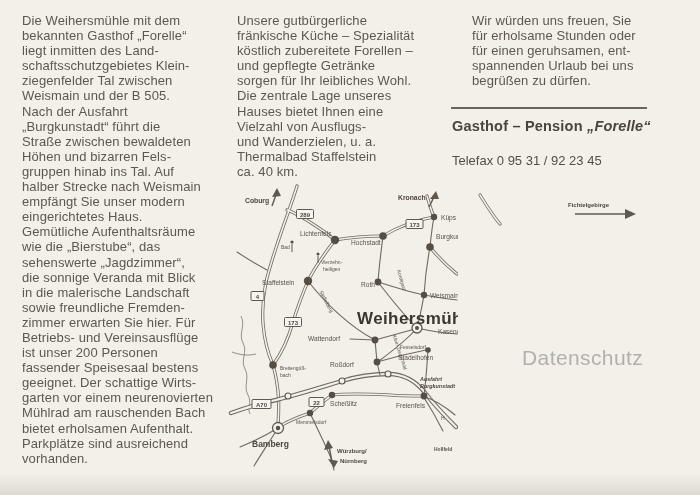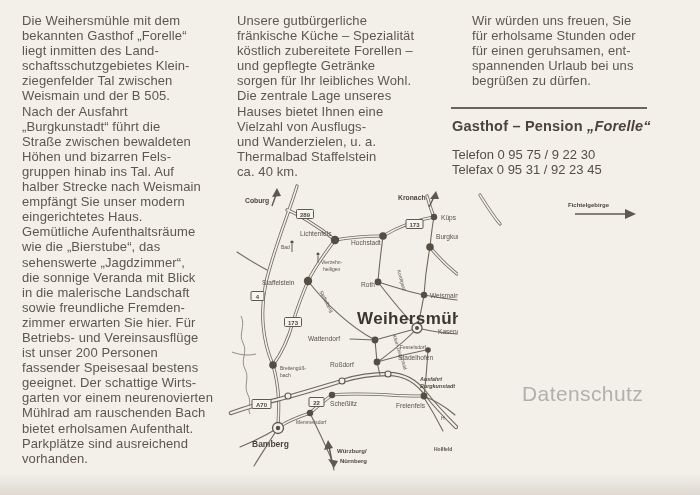--- a/index.html
+++ b/index.html
@@ -6,26 +6,26 @@
   body{width:700px;height:495px;overflow:hidden;background:#e9e6df;}
   .card{position:relative;width:700px;height:495px;background:#f3f0e9;overflow:hidden;
         font-family:"Liberation Sans", sans-serif;color:#59534b;padding-left:44px;}
   .col{position:absolute;top:13px;font-size:13px;line-height:15.1px;white-space:pre-line;
        letter-spacing:.1px;color:#5d574f;}
   .col1{left:22px;width:212px;}
   .col2{left:237px;width:205px;}
   .col3{left:452px;width:200px;margin-left:20px;}
   .rule{position:absolute;left:451px;top:107px;width:196px;height:1.5px;background:#6a645b;}
   .contact{position:absolute;left:452px;top:118px;width:210px;color:#4a443c;}
-  .contact .name{font-size:14.5px;font-weight:bold;letter-spacing:.2px;margin-bottom:13px;}
+  .contact .name{font-size:14.5px;font-weight:bold;letter-spacing:.2px;margin-bottom:19px;}
   .contact .name .q{font-style:italic;}
   .contact .line{font-size:13px;line-height:15.2px;color:#544e46;}
   .wm1,.wm2{position:absolute;color:#b2b0ab;font-size:21px;letter-spacing:.4px;}
   .wm1{left:498px;top:332px;}
-  .wm2{left:522px;top:346px;margin-top:36px;}
+  .wm2{left:522px;top:346px;}
   .shadow{position:absolute;left:0;bottom:0;width:700px;height:22px;
           background:linear-gradient(to bottom, rgba(110,102,90,0), rgba(110,102,90,.16));}
   svg{position:absolute;left:228px;top:183px;}
   svg text{font-family:"Liberation Sans", sans-serif;fill:#5a5349;}
   .rd2o{stroke:#6f685f;stroke-width:3.2;fill:none;stroke-linecap:round;}
   .rd2i{stroke:#f3f0e9;stroke-width:1.6;fill:none;stroke-linecap:round;}
   .mwo{stroke:#6f685f;stroke-width:4.4;fill:none;stroke-linecap:round;}
   .mwi{stroke:#f3f0e9;stroke-width:2.2;fill:none;stroke-linecap:round;}
   .rd1{stroke:#6f685f;stroke-width:1.1;fill:none;stroke-linecap:round;}
   .riv{stroke:#8a8378;stroke-width:.9;fill:none;}
@@ -90,21 +90,20 @@
   <div class="col col3">Wir würden uns freuen, Sie
 für erholsame Stunden oder
 für einen geruhsamen, ent-
 spannenden Urlaub bei uns
 begrüßen zu dürfen.</div>
 
   <div class="rule"></div>
 
   <div class="contact">
     <div class="name"><span>Gasthof – Pension </span><span class="q">„Forelle“</span></div>
-    <div class="line">Telefon 0 95 75 / 9 22 30</div>
     <div class="line">Telefax 0 95 31 / 92 23 45</div>
   </div>
 
   <svg width="420" height="295" viewBox="228 183 420 295">
     <defs>
       <clipPath id="mc">
           <rect x="228" y="183" width="230" height="295"></rect>
         </clipPath>
     </defs>
 

